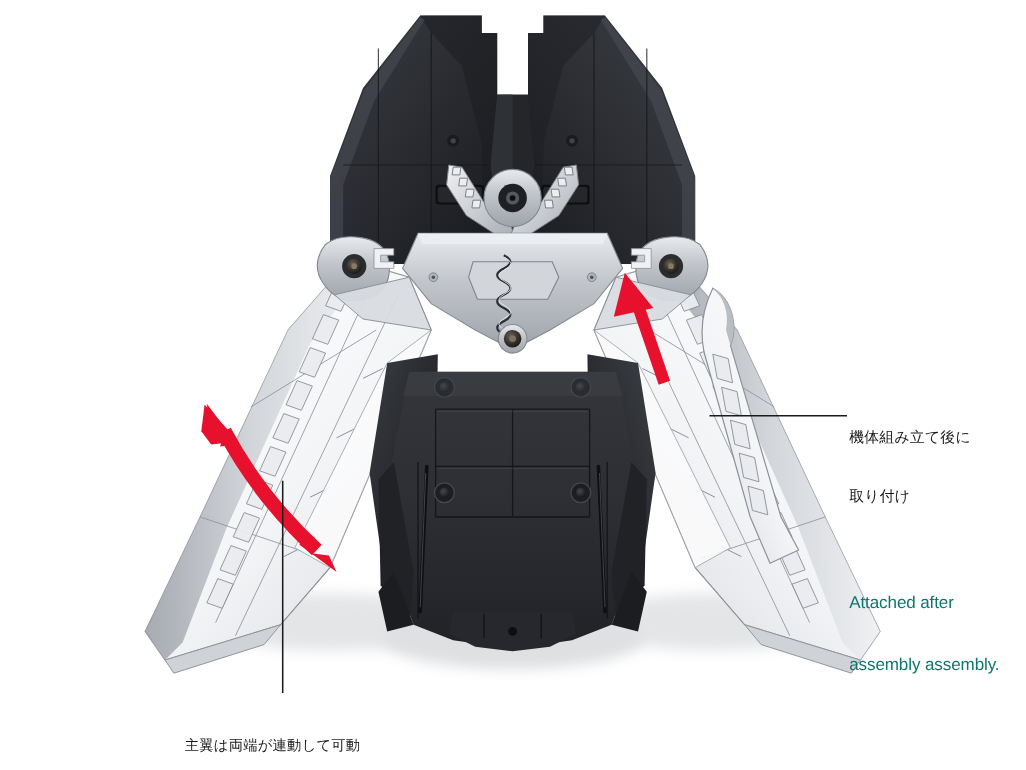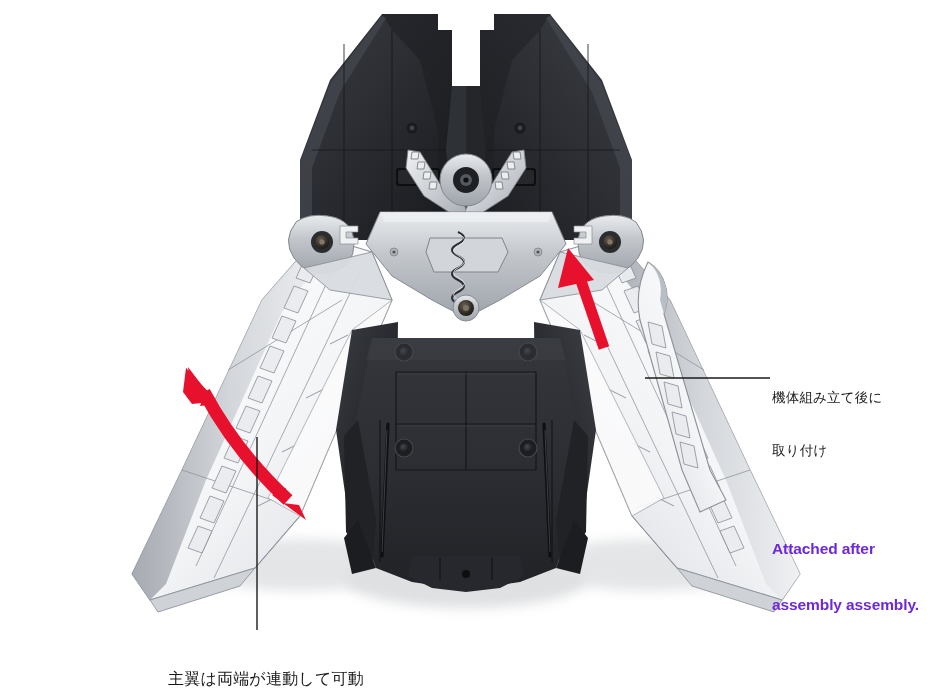--- a/index.html
+++ b/index.html
@@ -33,38 +33,38 @@
     white-space: pre;
   }
   .callout .jp {
     font-size: 13.5px;
     font-weight: 400;
     letter-spacing: 0.2px;
     color: #1a1a1a;
   }
   .callout .en {
     font-size: 15.5px;
-    font-weight: 700;
+    font-weight: 400;
     letter-spacing: -0.1px;
-    color: #6d28d9;
+    color: #0f766e;
   }
   .callout .sp {
     display: block;
     height: 5px;
   }
 
   #callout-attach {
     left: 772px;
     top: 352px;
   }
   #callout-wings {
     left: 168px;
     top: 632px;
   }
-  #callout-wings .jp { font-size: 16px; text-align: right; }
+  #callout-wings .jp { font-size: 13px; text-align: right; }
 </style>
 </head>
 <body>
 
 <div id="stage">
 
   <svg id="artwork" viewBox="0 0 933 700" xmlns="http://www.w3.org/2000/svg">
     <defs>
 
       <linearGradient id="gBlackA" x1="0" y1="0" x2="1" y2="1">

